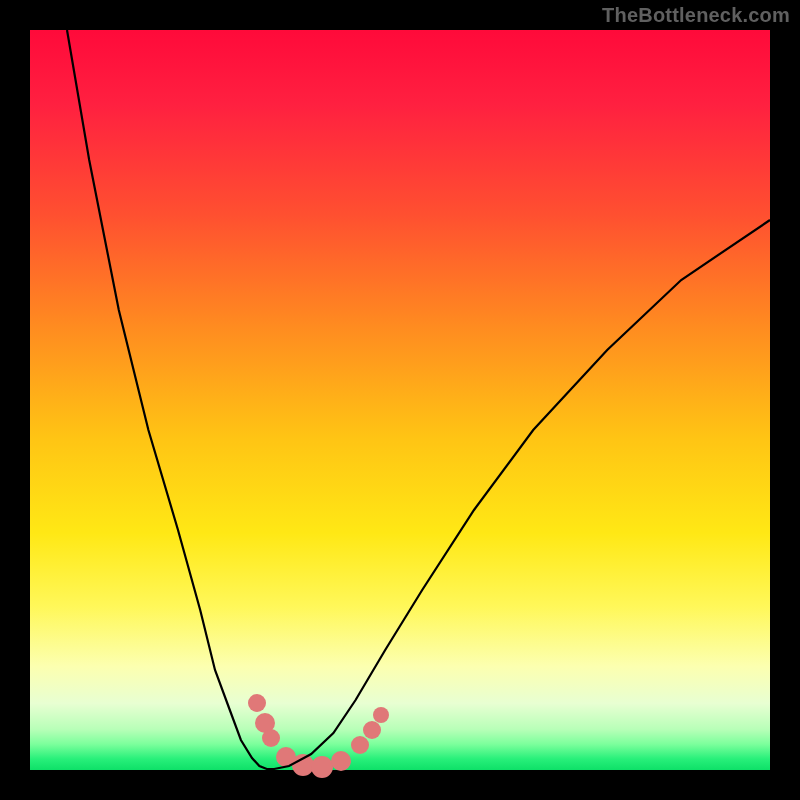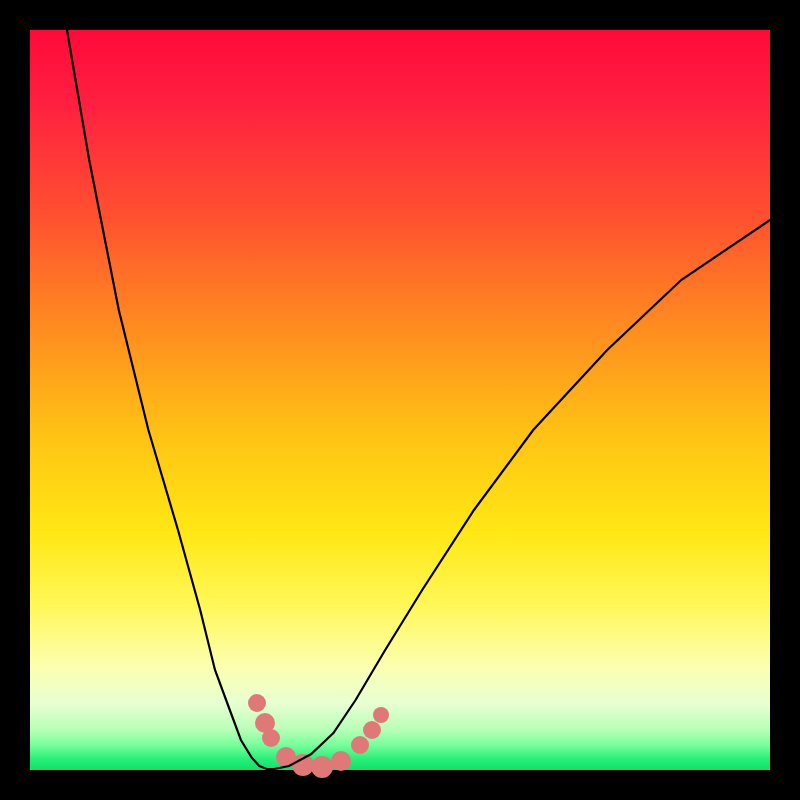--- a/index.html
+++ b/index.html
@@ -33,20 +33,21 @@
     left: 0;
     width: 800px;
     height: 800px;
   }
 </style>
 </head>
 <body>
 
 <div class="frame">
 
+  <div class="watermark">TheBottleneck.com</div>
 
   <svg class="plot" viewBox="0 0 800 800">
     <defs>
       <linearGradient id="bg-grad" x1="0" y1="0" x2="0" y2="1">
           <stop offset="0%" stop-color="#ff0a3a"></stop>
           <stop offset="10%" stop-color="#ff2040"></stop>
           <stop offset="25%" stop-color="#ff5030"></stop>
           <stop offset="40%" stop-color="#ff8b20"></stop>
           <stop offset="55.00000000000001%" stop-color="#ffc414"></stop>
           <stop offset="68%" stop-color="#ffe815"></stop>

